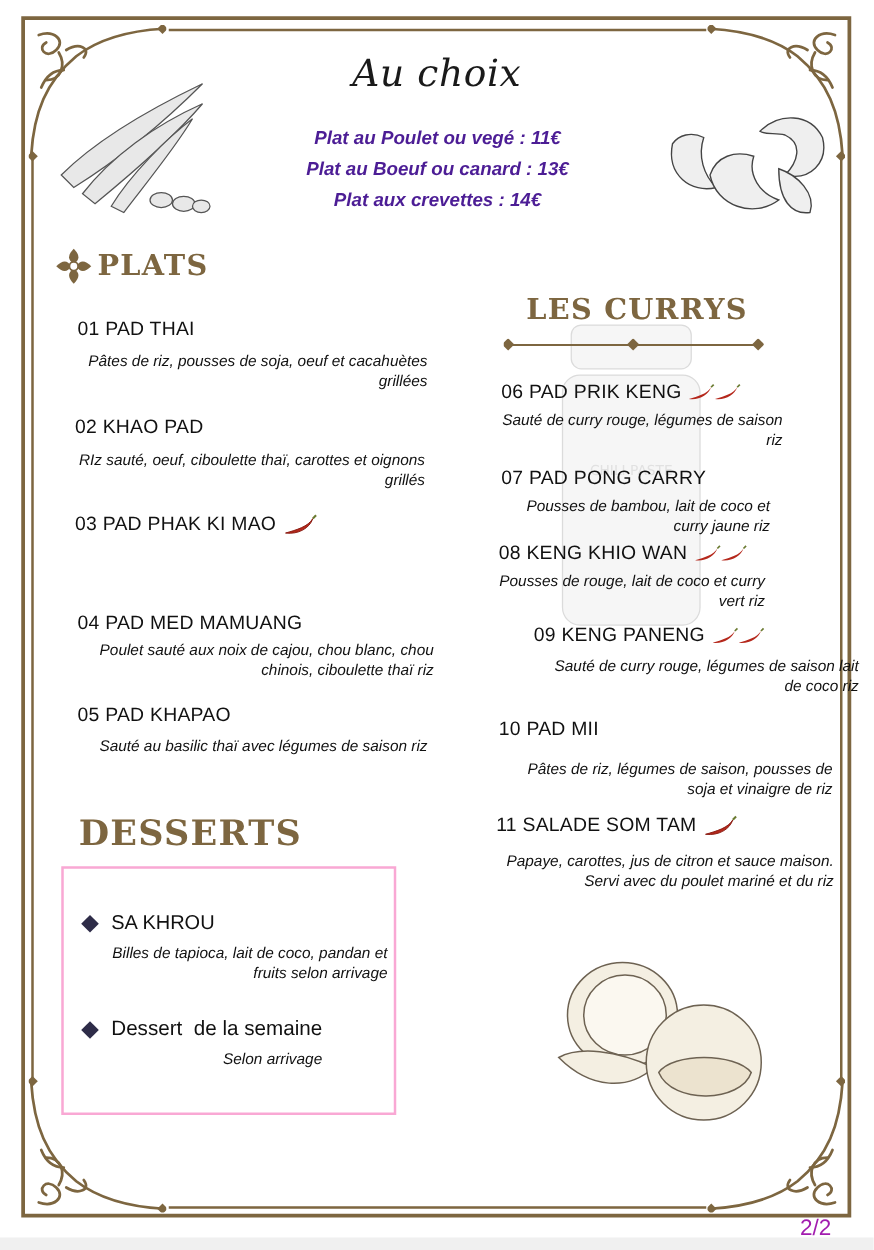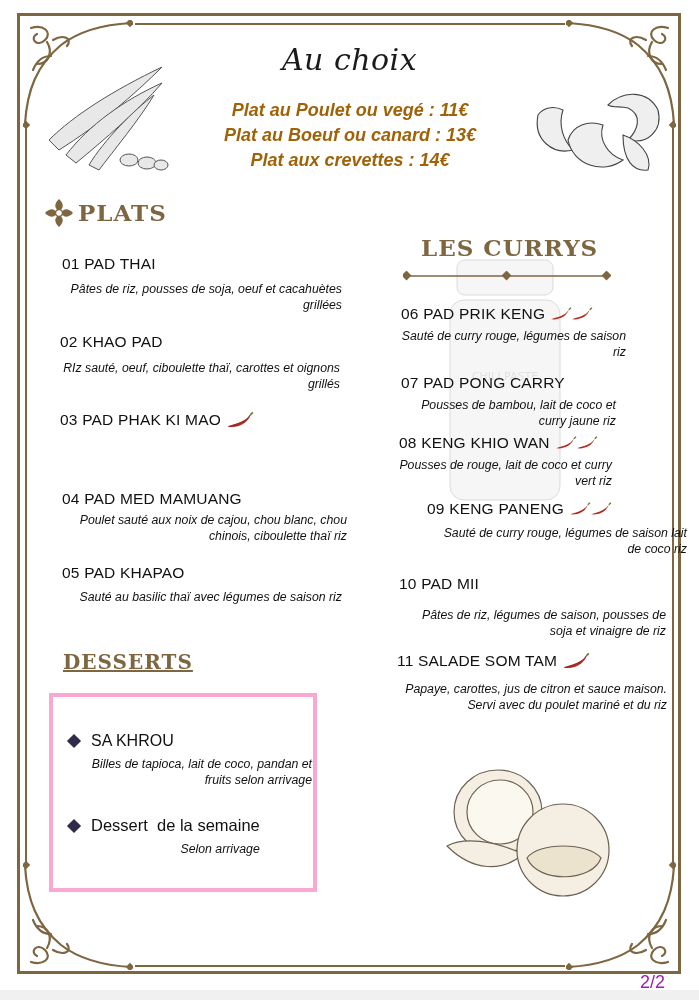--- a/index.html
+++ b/index.html
@@ -15,34 +15,34 @@
     border:3px solid #7d6640; box-sizing:border-box;
   }
   .inner-line { position:absolute; background:#7d6640; }
   .corner { position:absolute; width:110px; height:110px; }
   .title {
     position:absolute; left:0; width:699px; top:42px; text-align:center;
     font-family:"DejaVu Serif", serif; font-style:italic; font-size:30px; color:#1a1a1a;
     letter-spacing:0.5px;
   }
   .prices { position:absolute; left:180px; width:340px; top:98px; text-align:center; }
-  .price-line { font-weight:bold; font-style:italic; font-size:18px; line-height:25px; color:#a16207; }
+  .price-line { font-weight:bold; font-style:italic; font-size:15px; line-height:25px; color:#4c1d95; }
   .illus { position:absolute; }
   .section-heading {
     position:absolute; font-family:"DejaVu Serif", serif; font-weight:bold; color:#7d6640;
     font-size:23px; letter-spacing:1px;
   }
   .dish { position:absolute; }
   .dish-name { font-size:15.5px; color:#111; letter-spacing:0.2px; display:flex; align-items:center; gap:4px; }
   .dish-desc { font-style:italic; font-size:12.3px; line-height:16px; color:#111; margin-top:6px;text-align:right; }
   .chili { display:inline-block; width:22px; height:14px; }
   .curry-divider { position:absolute; left:403px; top:271px; width:208px; height:10px; }
   .dessert-box {
     position:absolute; left:49px; top:693px; width:268px; height:199px;
-    border:4px solid #f9a8d4; box-sizing:border-box; background:#fff;
+    border:2px solid #f9a8d4; box-sizing:border-box; background:#fff;
   }
   .dessert-item { position:absolute; left:14px; }
   .dessert-name { display:flex; align-items:center; gap:12px; font-size:16px; color:#111; }
   .diamond { width:10px; height:10px; background:#2e2c48; transform:rotate(45deg); display:inline-block; margin-left:2px; }
   .page-num { position:absolute; left:640px; top:972px; font-size:18px; color:#a21caf; }
   .jar { position:absolute; left:445px; top:255px; opacity:0.35; }
 </style>
 </head>
 <body>
 
@@ -164,21 +164,21 @@
 </div>
 <div class="dish" style="left:62px;top:490px;width:285px;">
   <div class="dish-name">04 PAD MED MAMUANG</div>
   <div class="dish-desc" style="margin-top:4px;">Poulet sauté aux noix de cajou, chou blanc, chou chinois, ciboulette thaï riz</div>
 </div>
 <div class="dish" style="left:62px;top:564px;width:280px;">
   <div class="dish-name">05 PAD KHAPAO</div>
   <div class="dish-desc" style="margin-top:7px;">Sauté au basilic thaï avec légumes de saison riz</div>
 </div>
 
-<div class="section-heading" style="left:63px;top:650px;font-size:20px;text-decoration:underline;">DESSERTS</div>
+<div class="section-heading" style="left:63px;top:650px;font-size:28px;">DESSERTS</div>
 <div class="dessert-box">
   <div class="dessert-item" style="top:35px;">
     <div class="dessert-name">
       <span class="diamond"></span>
       <span>SA KHROU</span>
     </div>
     <div class="dish-desc" style="width:245px;margin-top:6px;">Billes de tapioca, lait de coco, pandan et fruits selon arrivage</div>
   </div>
   <div class="dessert-item" style="top:119px;">
     <div class="dessert-name" style="font-size:16.5px;">

